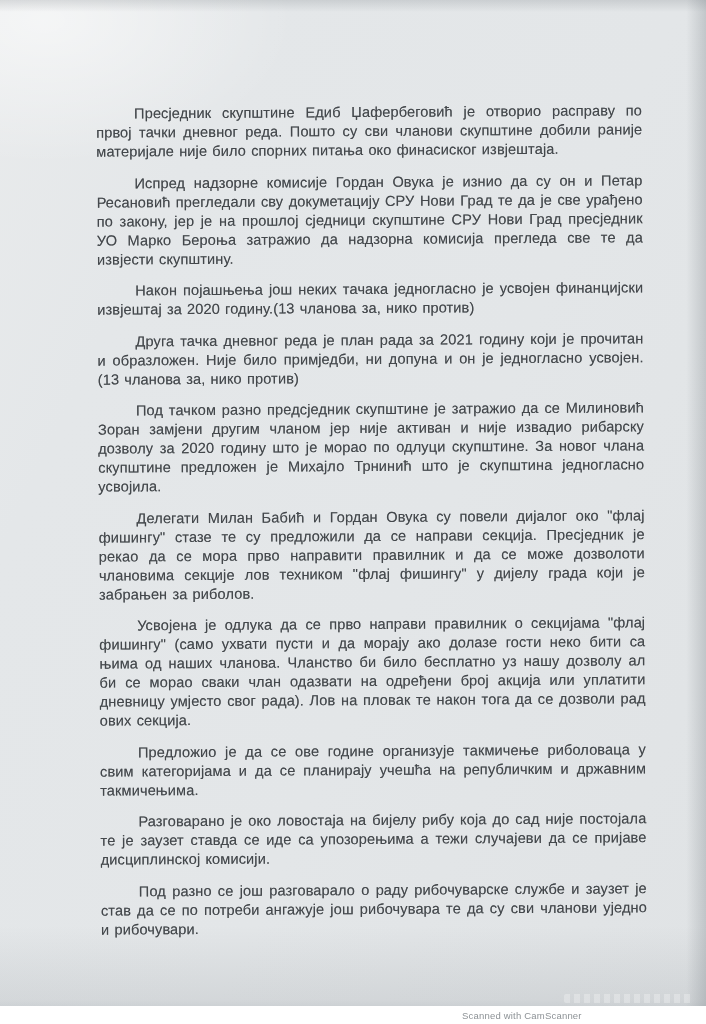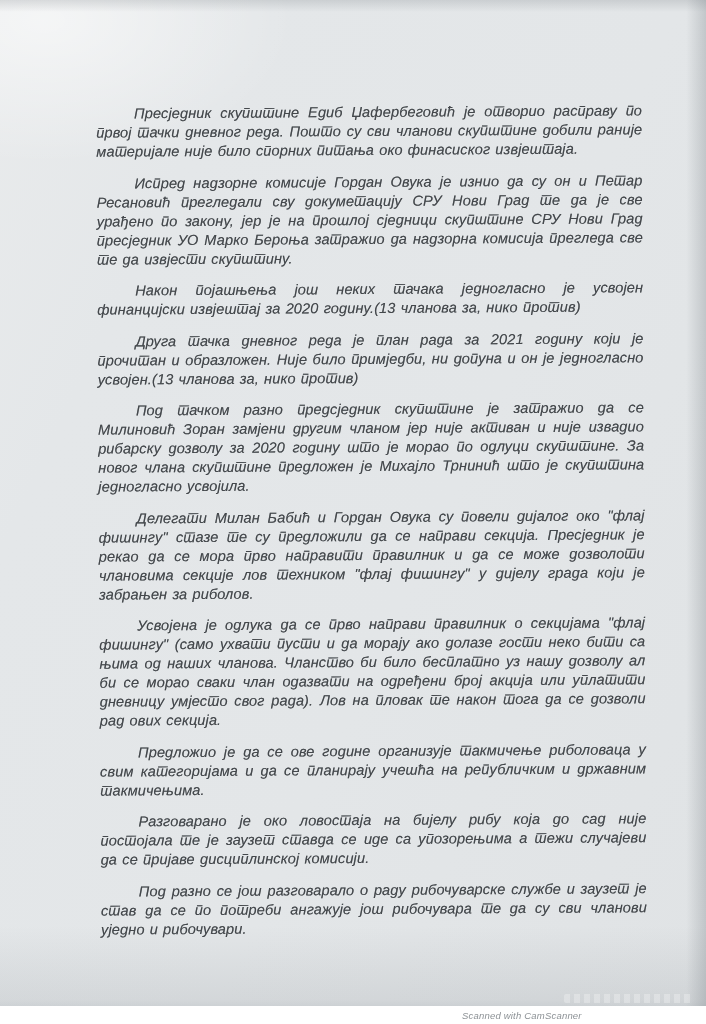--- a/index.html
+++ b/index.html
@@ -7,21 +7,20 @@
     padding: 0;
     background: #ffffff;
     font-family: "Liberation Sans", "DejaVu Sans", sans-serif;
   }
   .stage {
     position: relative;
     width: 706px;
     height: 1024px;
     overflow: hidden;
     background: #ffffff;
-    font-style: italic;
   }
   
   .paper {
     position: absolute;
     left: 0; top: 0;
     width: 706px;
     height: 1006px;
     background:
       
       linear-gradient(to right, rgba(0,0,0,0) 0%, rgba(0,0,0,0) 97.2%, rgba(110,118,124,0.28) 100%),

